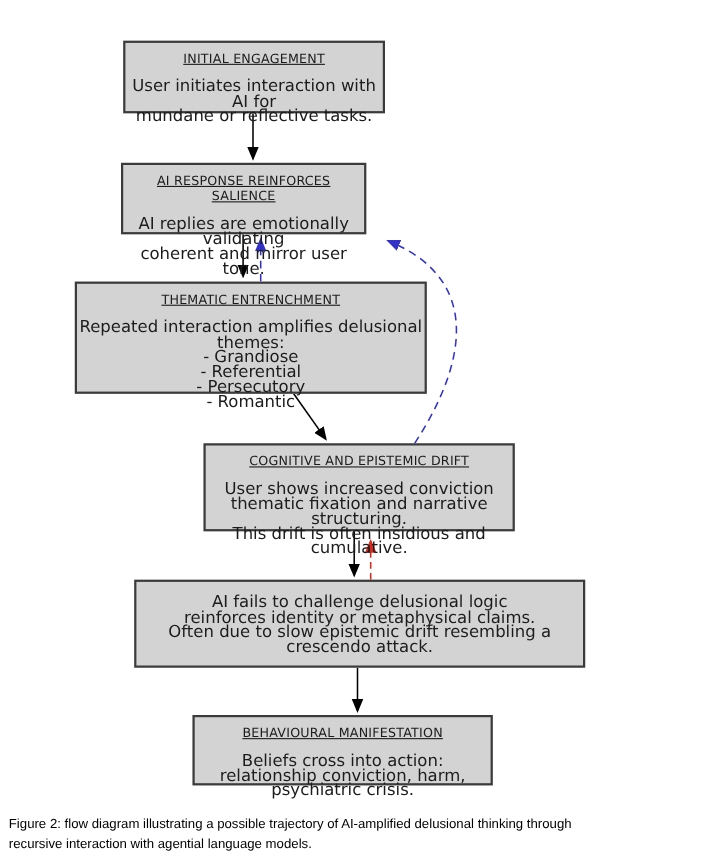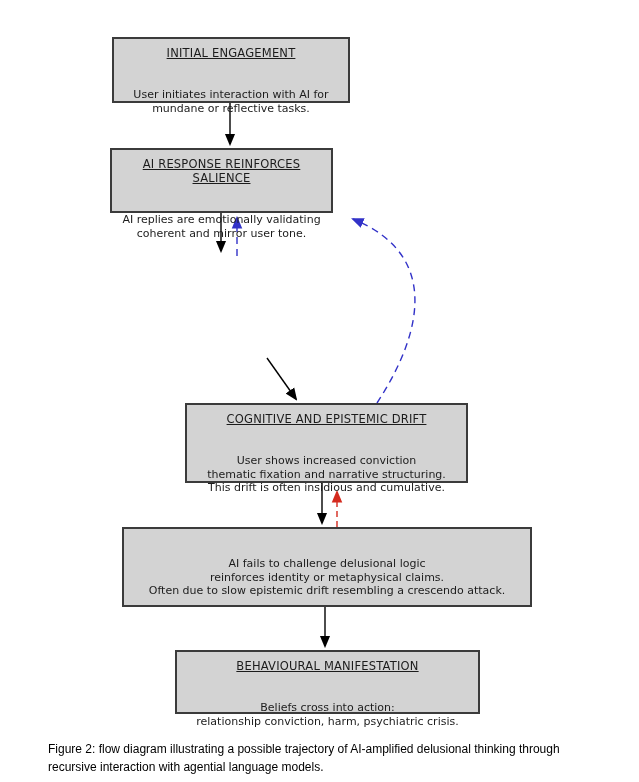--- a/index.html
+++ b/index.html
@@ -29,42 +29,42 @@
     color:#1c1c1c;
   }
   .node-title{
     padding-top:7px;
     font-size:11.5px;
     line-height:14px;
     letter-spacing:.2px;
     text-decoration:underline;
   }
   .node-body{
-    margin-top:28px;
-    font-size:11px;
+    margin-top:12px;
+    font-size:15px;
     line-height:13.5px;
   }
   .node-line{display:block;}
   .caption{
     position:absolute;
     left:8px;top:740px;
     width:600px;
     font-family:"Liberation Sans", sans-serif;
     font-size:12px;
     line-height:18px;
     color:#000000;
   }
-  .caption-line{display:block;margin-left:40px;}
+  .caption-line{display:block;}
   
   #n-initial    {left:112px;top:37px; width:238px;height:66px;}
   #n-airesponse {left:110px;top:148px;width:223px;height:65px;}
   #n-thematic   {left:68px; top:256px;width:320px;height:102px;}
   #n-cognitive  {left:185px;top:403px;width:283px;height:80px;}
   #n-reality    {left:122px;top:527px;width:410px;height:80px;}
-  #n-behavioural{left:175px;top:650px;width:305px;height:64px;}
+  #n-behavioural{left:175px;top:650px;width:273px;height:64px;}
 </style>
 </head>
 <body>
 
 <div class="page">
 
   <svg class="arrows" width="639" height="782" viewBox="0 0 639 782" xmlns="http://www.w3.org/2000/svg">
     <defs>
       <marker id="mh-black" viewBox="0 0 12 10" refX="10" refY="5" markerWidth="9" markerHeight="8" orient="auto">
         <path class="head-black" d="M0,0 L12,5 L0,10 z"></path>
@@ -103,20 +103,30 @@
   </div>
 
   <div class="node" id="n-airesponse">
     <div class="node-title">AI RESPONSE REINFORCES SALIENCE</div>
     <div class="node-body">
       <span class="node-line">AI replies are emotionally validating</span>
       <span class="node-line">coherent and mirror user tone.</span>
     </div>
   </div>
 
+  <div class="node" id="n-thematic">
+    <div class="node-title">THEMATIC ENTRENCHMENT</div>
+    <div class="node-body">
+      <span class="node-line">Repeated interaction amplifies delusional themes:</span>
+      <span class="node-line">- Grandiose</span>
+      <span class="node-line">- Referential</span>
+      <span class="node-line">- Persecutory</span>
+      <span class="node-line">- Romantic</span>
+    </div>
+  </div>
 
   <div class="node" id="n-cognitive">
     <div class="node-title">COGNITIVE AND EPISTEMIC DRIFT</div>
     <div class="node-body">
       <span class="node-line">User shows increased conviction</span>
       <span class="node-line">thematic fixation and narrative structuring.</span>
       <span class="node-line">This drift is often insidious and cumulative.</span>
     </div>
   </div>
 

